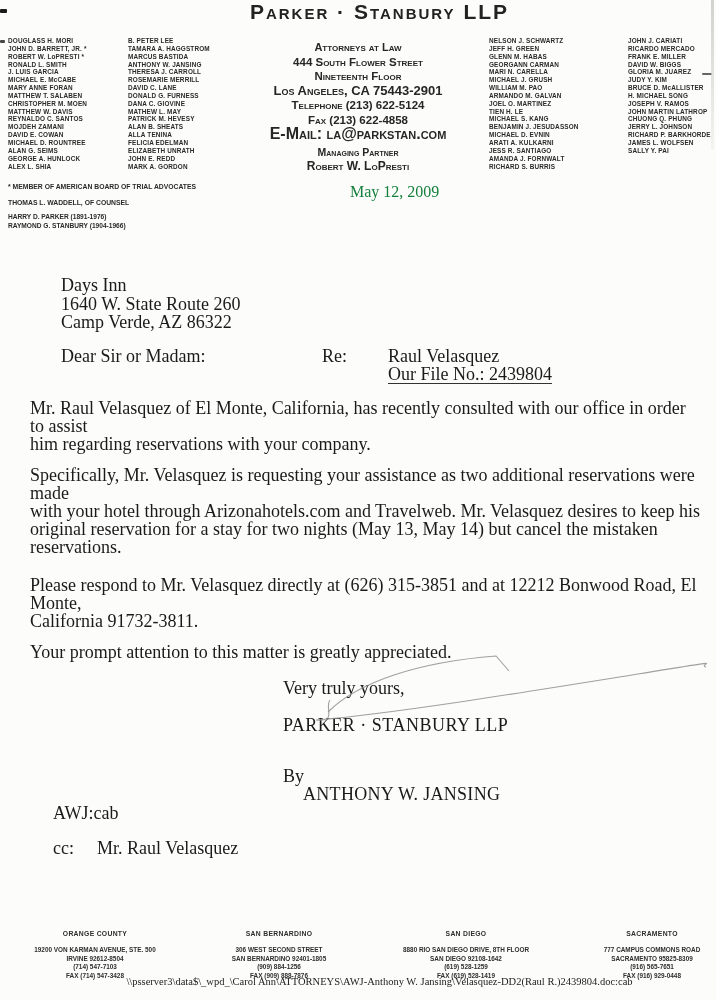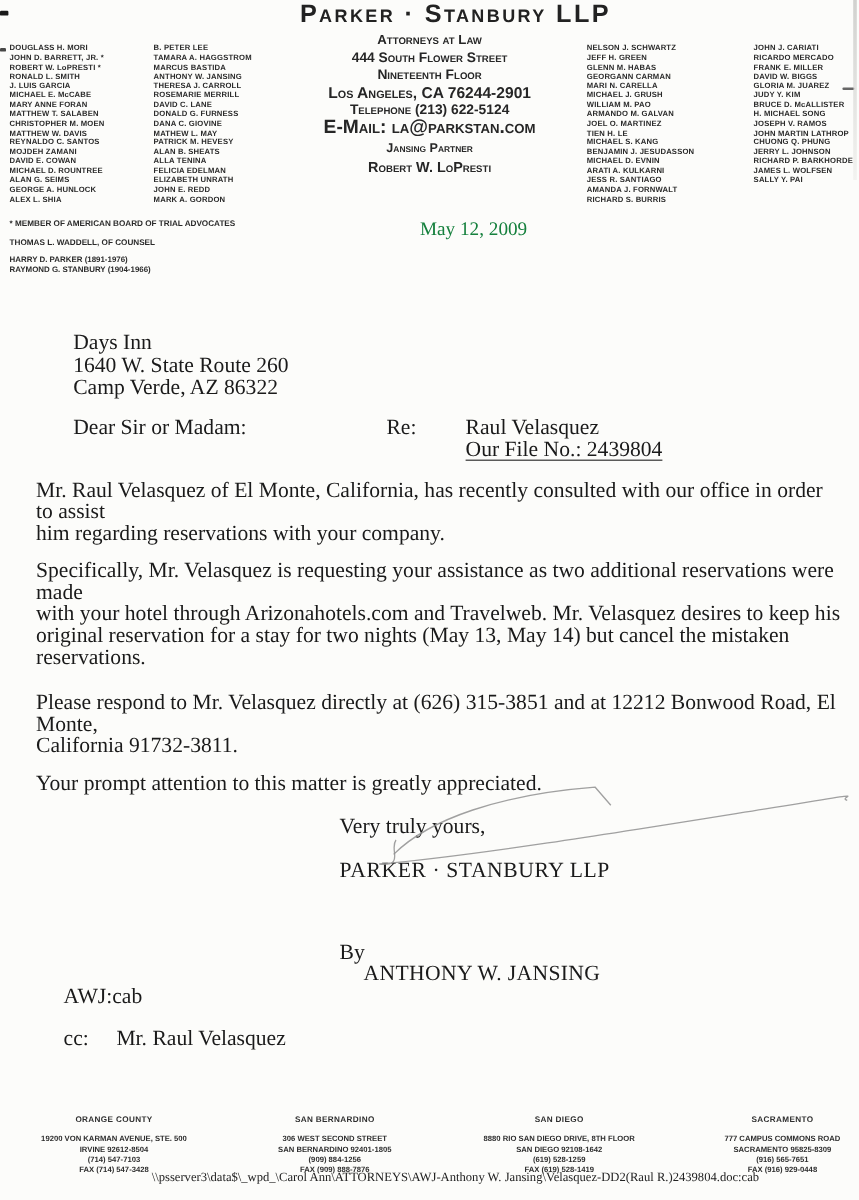--- a/index.html
+++ b/index.html
@@ -7,21 +7,21 @@
     position:relative;width:716px;height:1000px;margin:0 auto;
     background:#fcfcfa;overflow:hidden;
     font-family:"Liberation Sans",sans-serif;color:#1c1c1c;padding-left:43px;
   }
   
   .firm-title{
     position:absolute;top:0px;left:0;width:100%;text-align:center;
     font-variant:small-caps;font-weight:700;font-size:21px;letter-spacing:2px;color:#222;
   }
   .lh-center{
-    position:absolute;top:27px;left:240px;width:236px;text-align:center;
+    position:absolute;top:40px;left:240px;width:236px;text-align:center;
     font-variant:small-caps;font-weight:700;color:#262626;
   }
   .lh-line{line-height:14.5px;}
   .lh-tagline{font-size:11px;}
   .lh-a1,.lh-a2{font-size:11.5px;}
   .lh-city{font-size:13px;}
   .lh-tel,.lh-fax{font-size:11.5px;}
   .lh-email{font-size:16px;}
   .lh-mp{font-size:10.5px;margin-top:3px;}
   .lh-mpname{font-size:12px;}
@@ -44,21 +44,21 @@
   .sal-row{position:relative;margin-top:15px;height:38px;}
   .salutation{position:absolute;left:31px;top:0;}
   .re-label{position:absolute;left:292px;top:0;}
   .re-block{position:absolute;left:358px;top:0;}
   .re-underline{border-bottom:1px solid #333;display:inline-block;line-height:17px;}
   .paragraphs{margin-top:14px;}
   .paragraphs p{margin:0 0 13px 0;white-space:pre-line;}
   .paragraphs p:nth-child(2){margin-bottom:20px;}
   .closing-block{margin:18px 0 0 253px;}
   .firm-sig{margin-top:19px;letter-spacing:.5px;}
-  .by-row{margin-top:50px;}
+  .by-row{margin-top:33px;}
   .signer{margin-left:20px;letter-spacing:.3px;}
   .ref{margin:1px 0 0 23px;}
   .cc-row{margin:17px 0 0 23px;}
   .cc-label{display:inline-block;width:44px;}
   
   .signature{position:absolute;left:278px;top:642px;pointer-events:none;}
   .signature path{fill:none;stroke:#8f8f8f;stroke-width:1.1;opacity:.85;}
   
   .office{position:absolute;top:930px;text-align:center;font-size:6.4px;line-height:8.8px;font-weight:700;color:#2e2e2e;}
   .office-name{font-size:6.8px;letter-spacing:.3px;margin-bottom:7px;}
@@ -81,24 +81,25 @@
 <body>
 
 <div class="page">
 
   <div class="firm-title">Parker · Stanbury LLP</div>
 
   <div class="lh-center">
     <div class="lh-line lh-tagline">Attorneys at Law</div>
     <div class="lh-line lh-a1">444 South Flower Street</div>
     <div class="lh-line lh-a2">Nineteenth Floor</div>
-    <div class="lh-line lh-city">Los Angeles, CA 76244-2901</div>
+    <div class="lh-line lh-city">Los Angeles, CA 75443-2901</div>
     <div class="lh-line lh-tel">Telephone (213) 622-5124</div>
+    <div class="lh-line lh-fax">Fax (213) 622-4858</div>
     <div class="lh-line lh-email">E-Mail: la@parkstan.com</div>
-    <div class="lh-line lh-mp">Jansing Partner</div>
+    <div class="lh-line lh-mp">Managing Partner</div>
     <div class="lh-line lh-mpname">Robert W. LoPresti</div>
   </div>
 
   <div class="atty-col atty-col-1">
       <div class="atty">DOUGLASS H. MORI</div>
       <div class="atty">JOHN D. BARRETT, JR. *</div>
       <div class="atty">ROBERT W. LoPRESTI *</div>
       <div class="atty">RONALD L. SMITH</div>
       <div class="atty">J. LUIS GARCIA</div>
       <div class="atty">MICHAEL E. McCABE</div>

